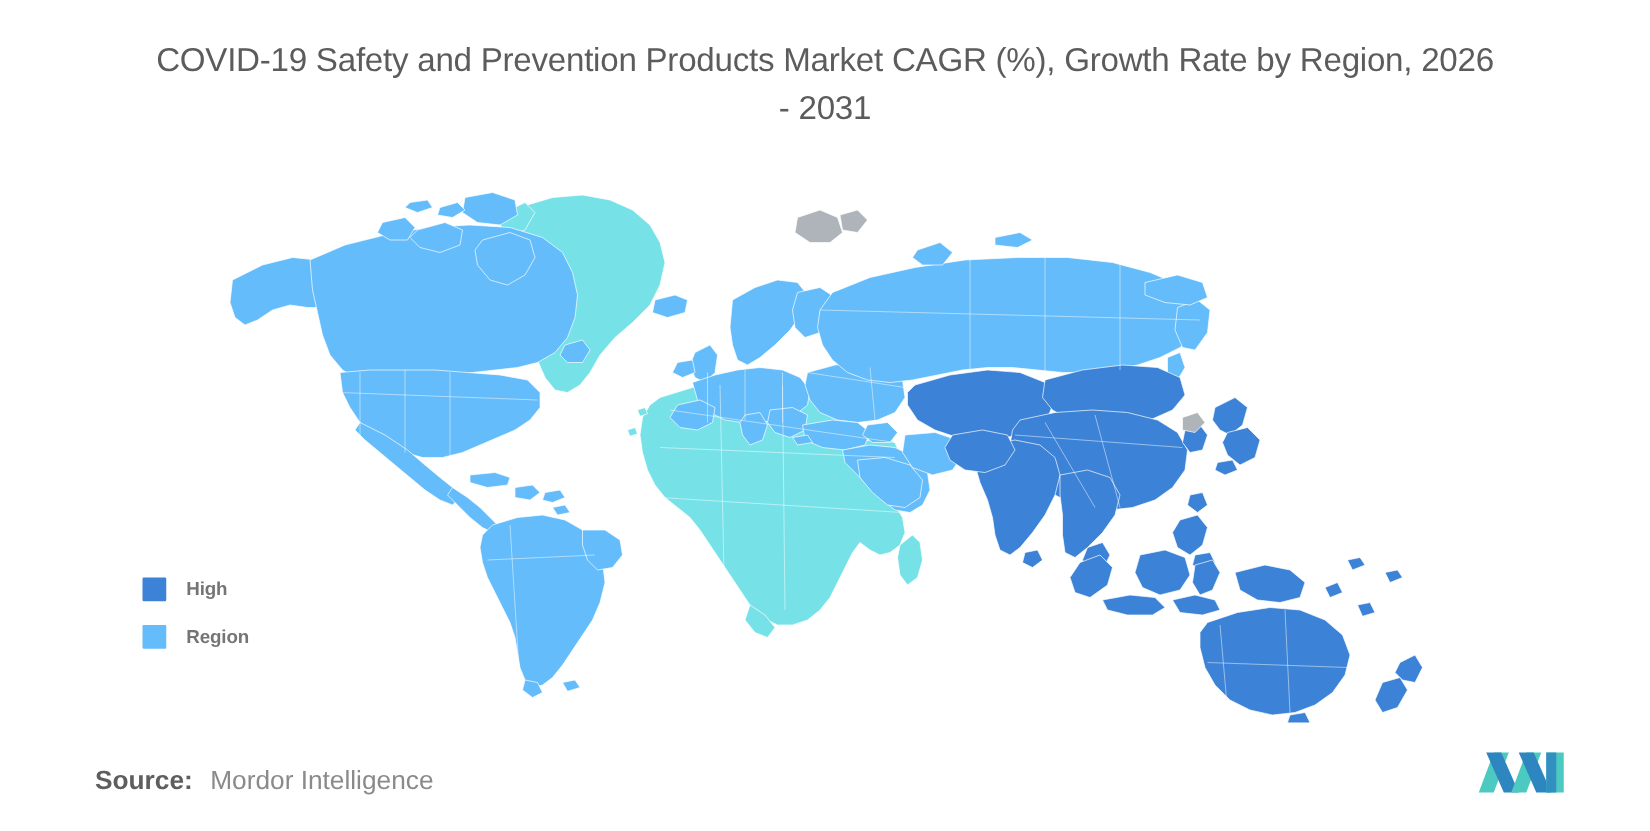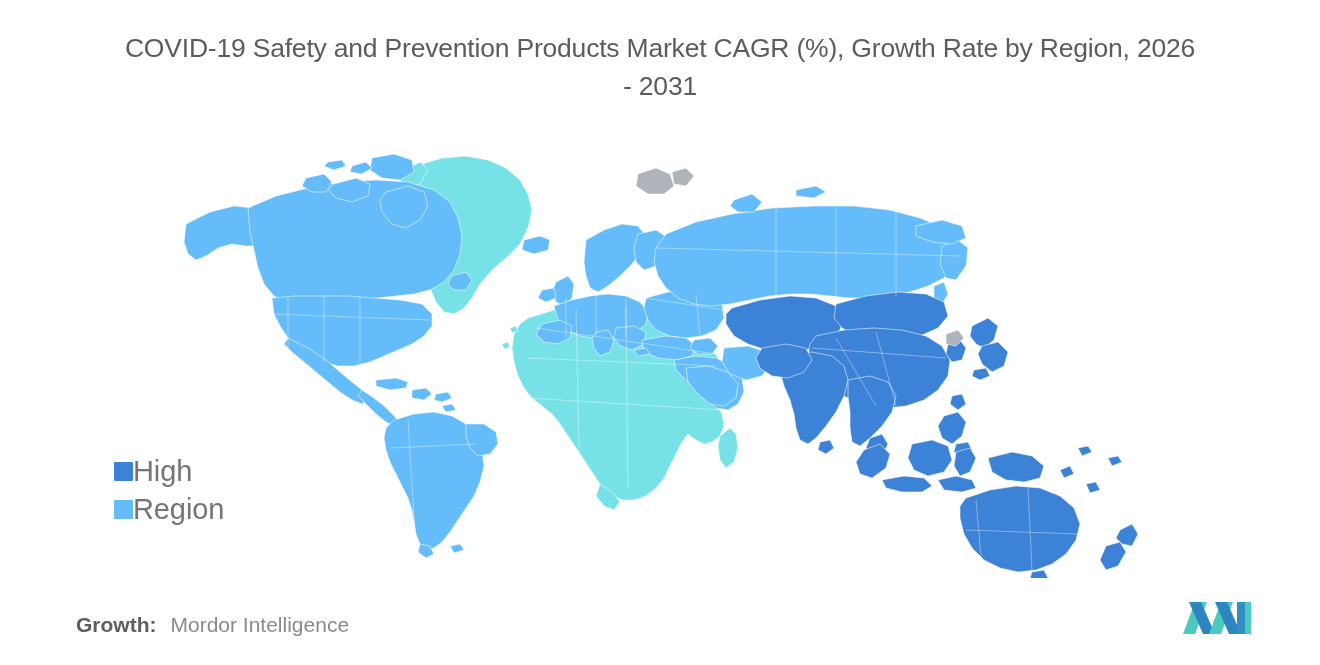--- a/index.html
+++ b/index.html
@@ -76,23 +76,24 @@
     align-items: center;
     height: 38px;
   }
   .legend-swatch {
     width: 19px;
     height: 19px;
     border-radius: 1px;
     flex: 0 0 auto;
   }
   .legend-label {
-    font-size: 29px;
+    margin-left: 16px;
+    font-size: 15px;
     color: #757575;
-    font-weight: 400;
+    font-weight: 700;
     letter-spacing: -0.1px;
     white-space: nowrap;
   }
 
   
   #source {
     position: absolute;
     left: 76px;
     top: 613px;
     display: flex;
@@ -299,21 +300,21 @@
     </div>
 
     <div class="legend-row">
       <span class="legend-swatch" style="background:#64BCFA"></span>
       <span class="legend-label">Region</span>
     </div>
 
   </div>
 
   <div id="source">
-    <span id="source-label">Growth:</span>
+    <span id="source-label">Source:</span>
     <span id="source-value">Mordor Intelligence</span>
   </div>
 
   <div id="logo">
     <svg viewBox="0 0 78 44">
 
       <polygon points="2,38 14,6 26,6 14,38" fill="#4CC9C0"></polygon>
 
       <polygon points="8,6 20,6 34,38 22,38" fill="#2E86C1"></polygon>
 

